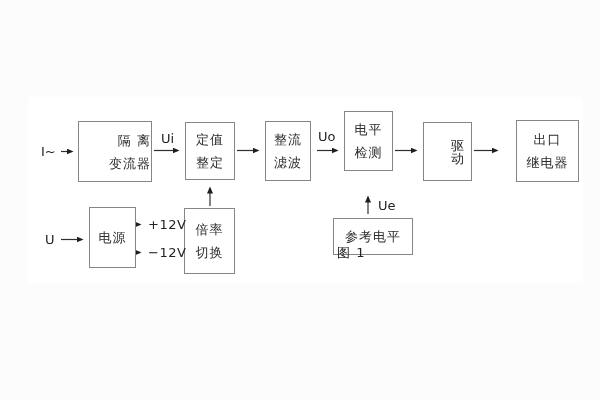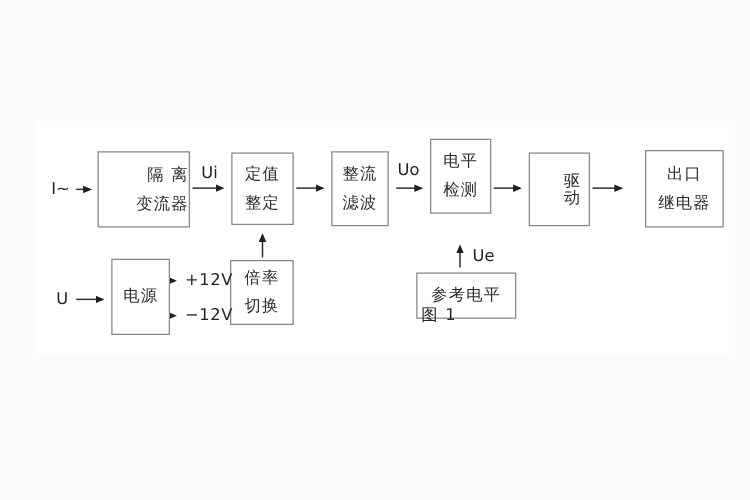--- a/index.html
+++ b/index.html
@@ -39,21 +39,21 @@
     letter-spacing: 1px;
     color: #2b2b2b;
   }
   .b-isolation { left: 78px;  top: 121px; width: 74px; height: 61px; align-items: flex-end; }
   .b-setting   { left: 185px; top: 122px; width: 50px; height: 58px; }
   .b-rectifier { left: 265px; top: 121px; width: 46px; height: 60px; }
   .b-level     { left: 344px; top: 111px; width: 49px; height: 60px; }
   .b-drive     { left: 423px; top: 122px; width: 49px; height: 59px; padding-left: 27px; }
   .b-relay     { left: 504px; top: 120px; width: 63px; height: 62px; margin-left: 12px; }
   .b-power     { left: 89px;  top: 207px; width: 47px; height: 61px; }
-  .b-ratio     { left: 184px; top: 208px; width: 51px; height: 52px; }
+  .b-ratio     { left: 184px; top: 208px; width: 51px; height: 66px; }
   .b-reference { left: 333px; top: 218px; width: 80px; height: 37px; }
   .lbl {
     position: absolute;
     font-size: 13px;
     line-height: 1;
     white-space: nowrap;
     color: #232323;
   }
   .l-input-current { left: 41px;  top: 145px; }
   .l-input-voltage { left: 45px;  top: 233px; }

